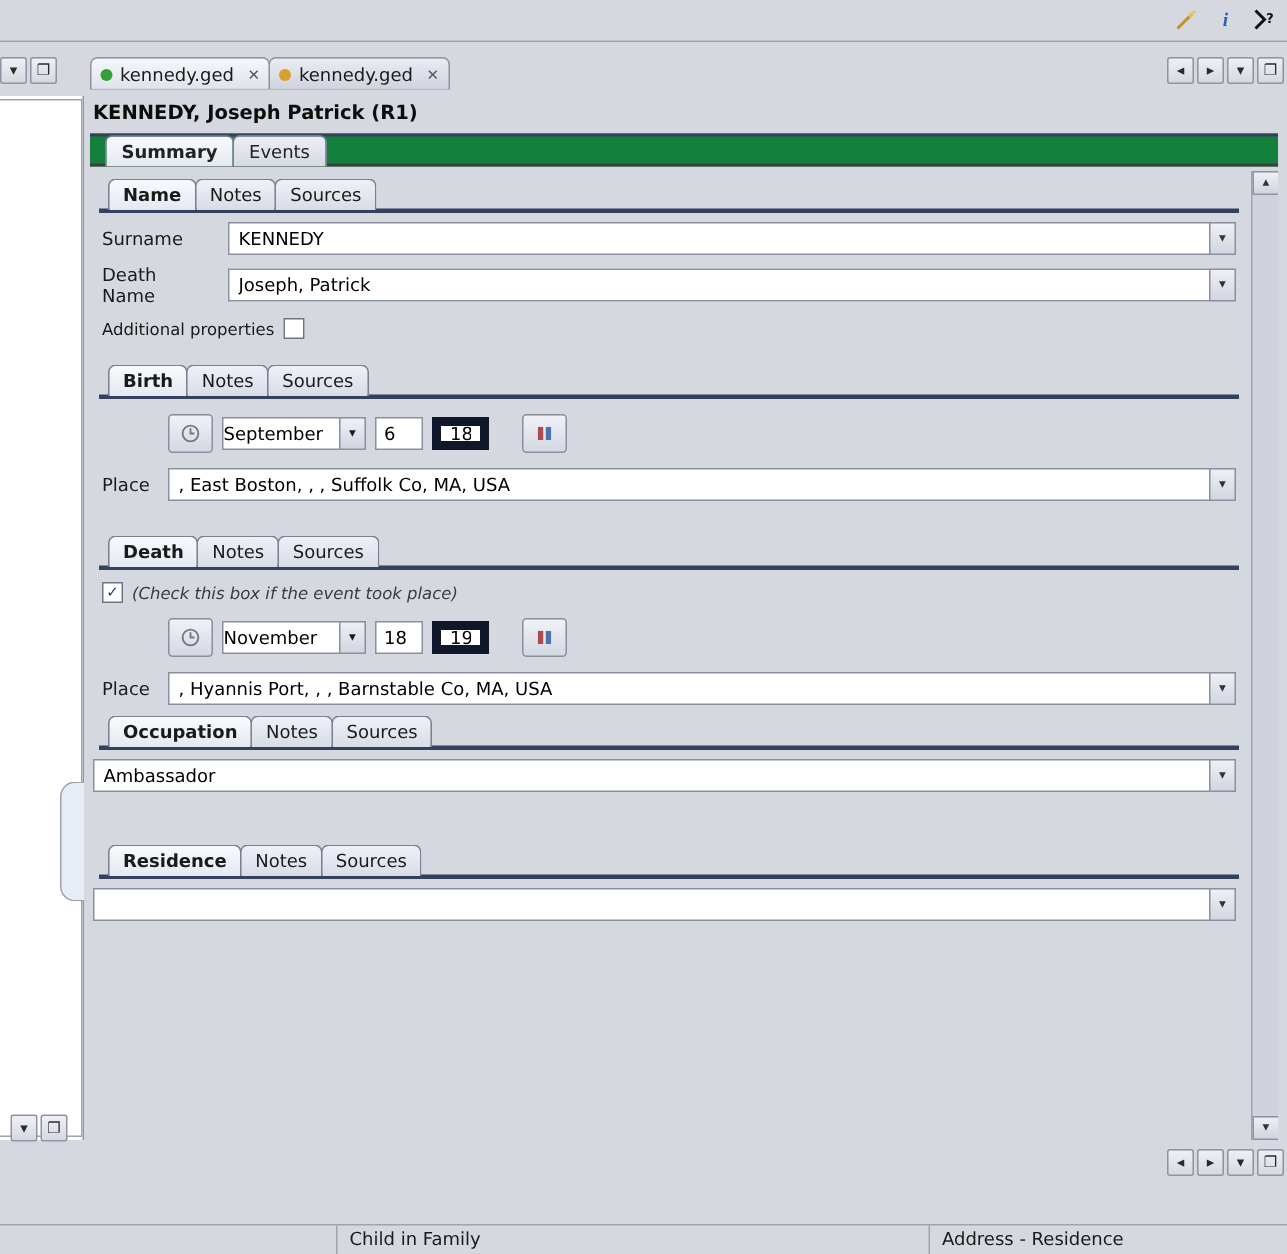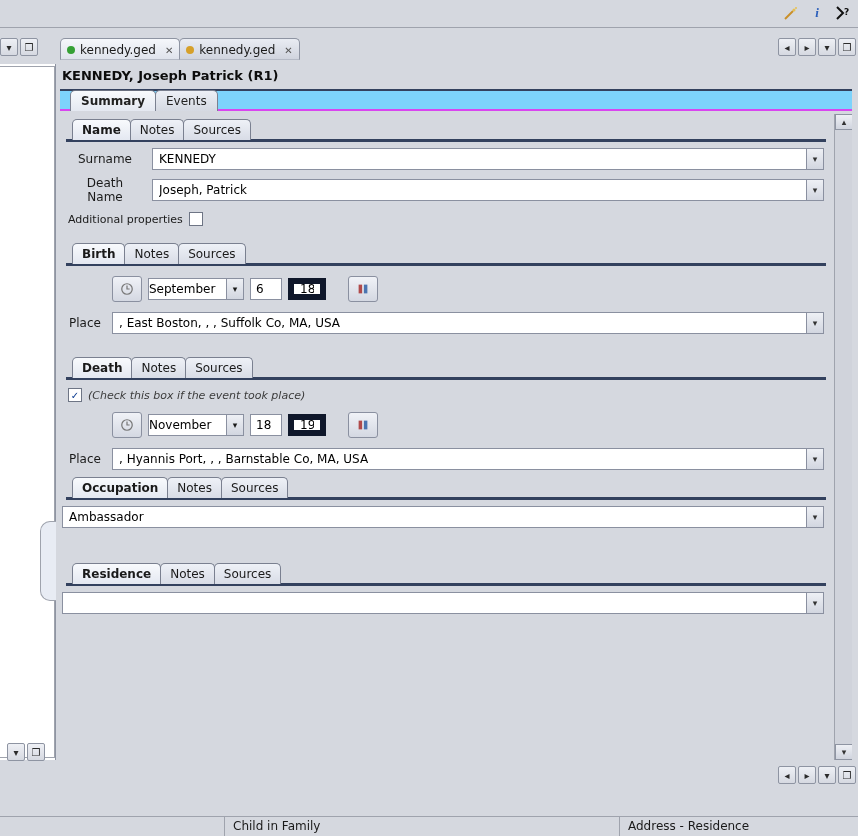--- a/index.html
+++ b/index.html
@@ -134,22 +134,22 @@
   .title-line {
     font-weight: bold;
     font-size: 13px;
     padding: 4px 4px 6px 4px;
     color:#0c0c0c;
   }
 
   
   .tabset1 {
     border-top: 2px solid #33415e;
-    border-bottom: 2px solid #d946ef;
-    background: #7dd3fc;
+    border-bottom: 2px solid #404040;
+    background: #15803d;
     position: relative;
     height: 22px;
     margin: 0 2px;
   }
   .tabset1 .tablist {
     position: absolute; top: -1px; left: 10px;
     display: flex;
   }
   .tab {
     padding: 3px 10px 3px 10px;
@@ -218,21 +218,21 @@
     font-weight: bold;
     background: linear-gradient(#f8fafd,#e4e8f1);
   }
 
   .formrow {
     display: flex; align-items: center;
     margin: 6px 6px 0 6px;
     gap: 6px;
   }
   .formlabel {
-    width: 78px; text-align: center;
+    width: 78px; text-align: left;
     padding-right: 4px;
     color:#1a1a1a;
   }
   .formlabel.sm { width:78px; }
   .combo {
     flex: 1;
     position: relative;
     display:flex;
     align-items:center;
   }

